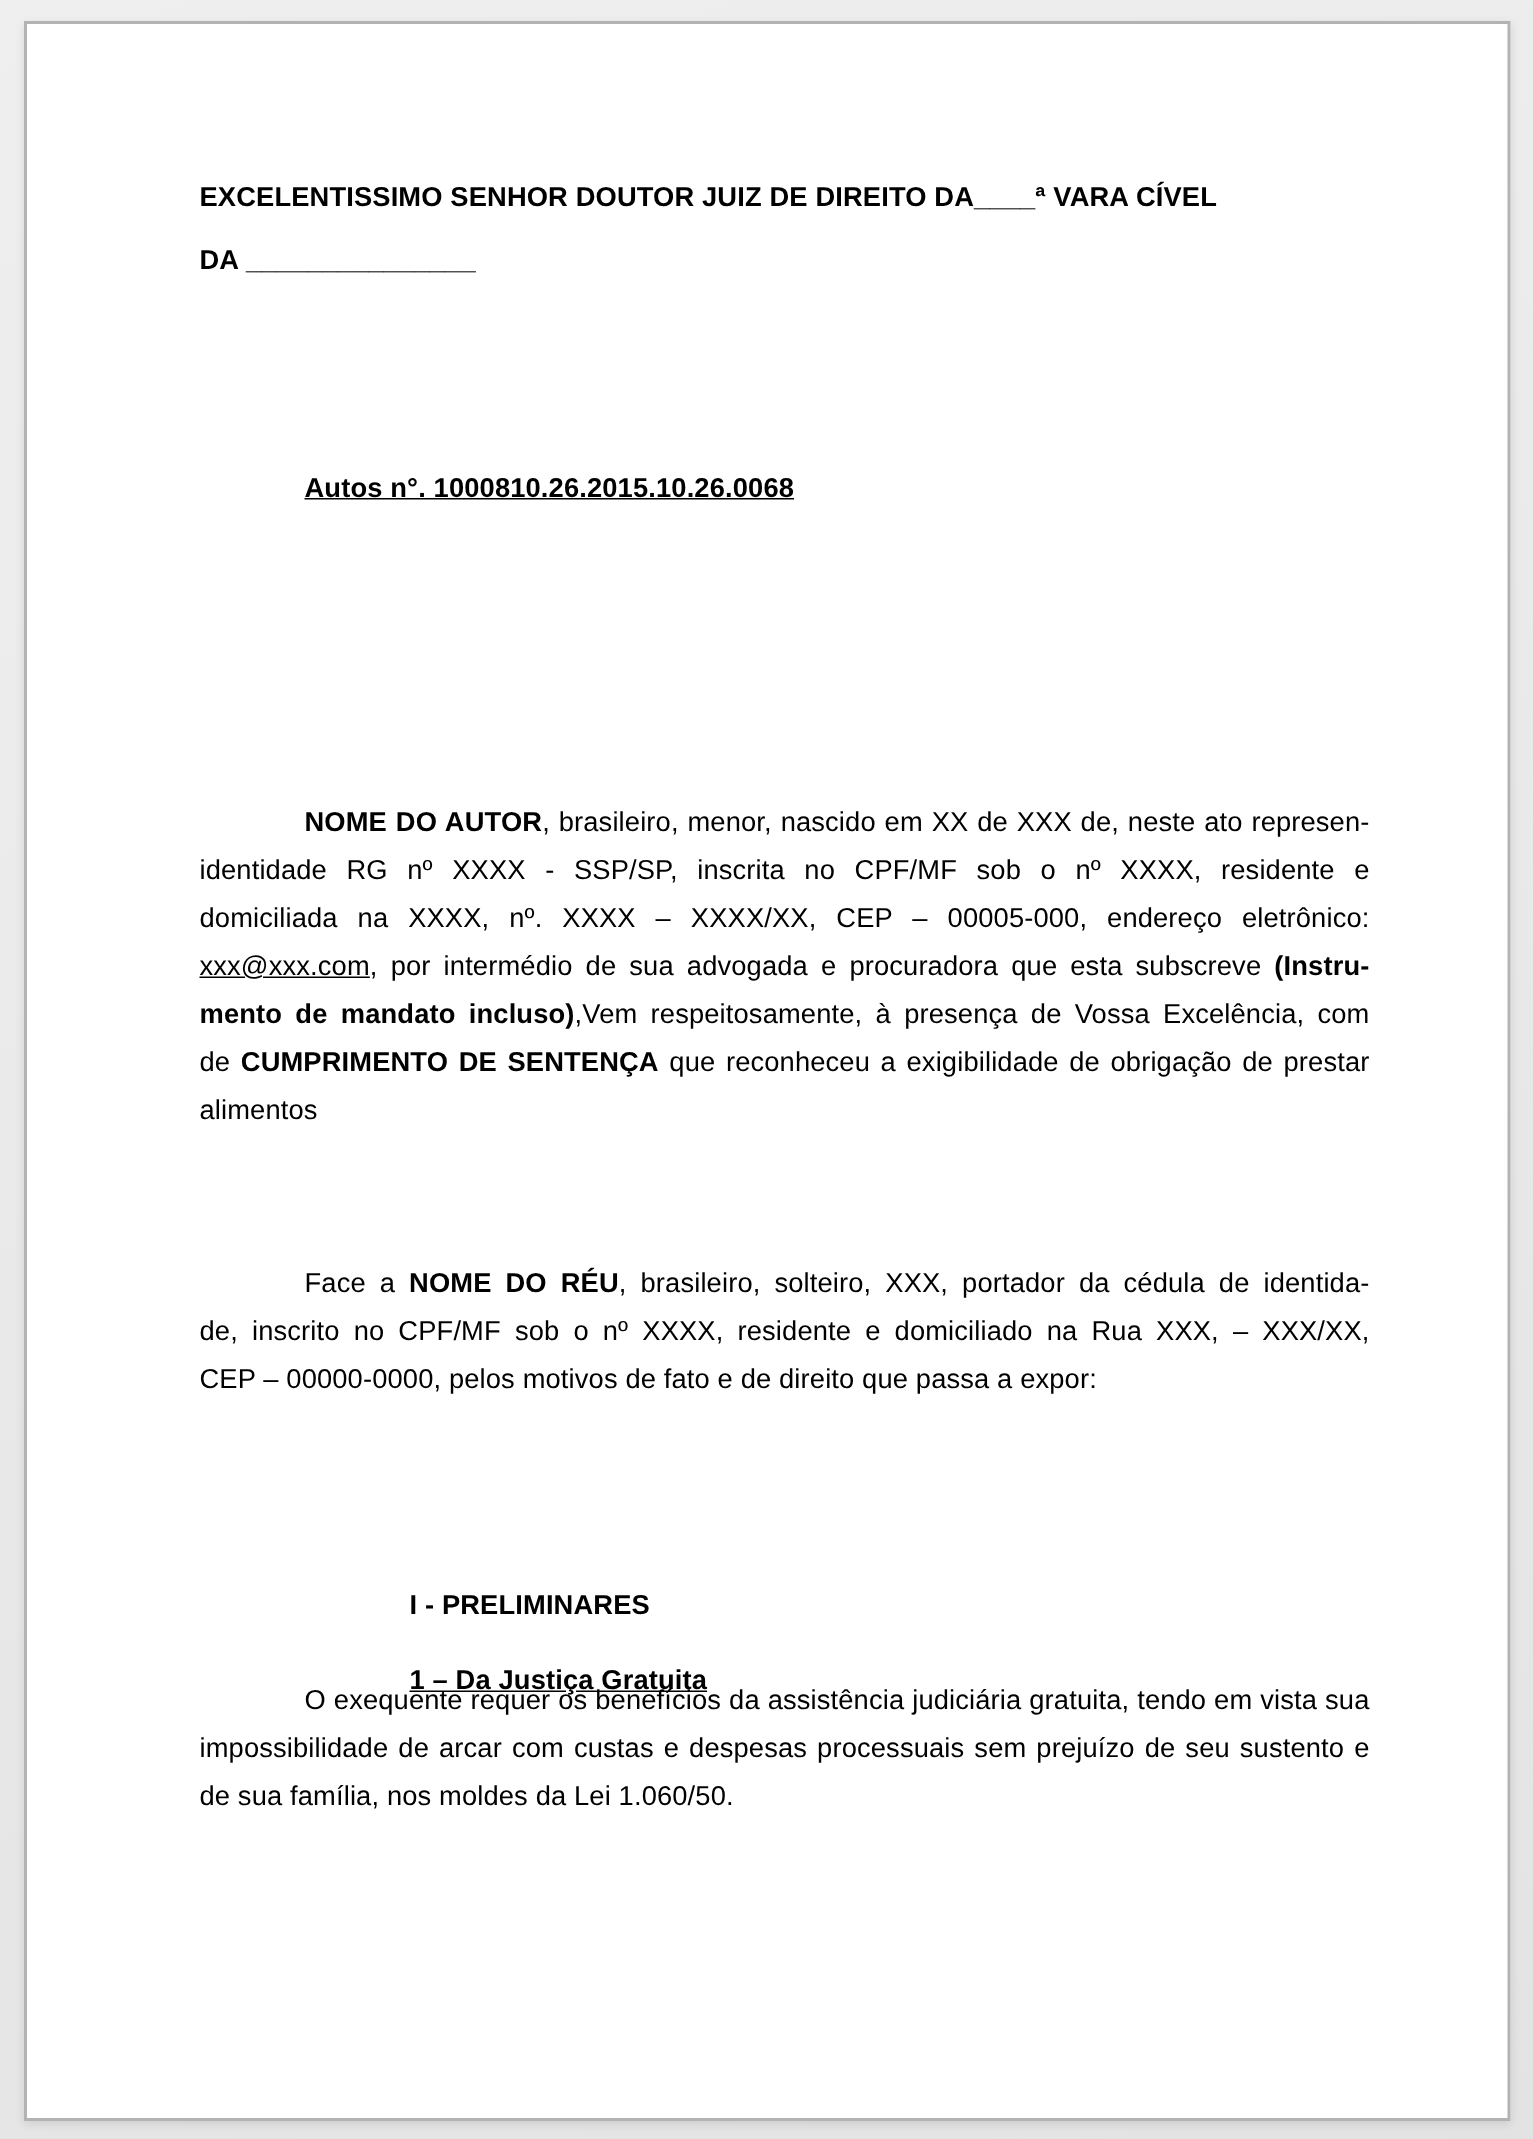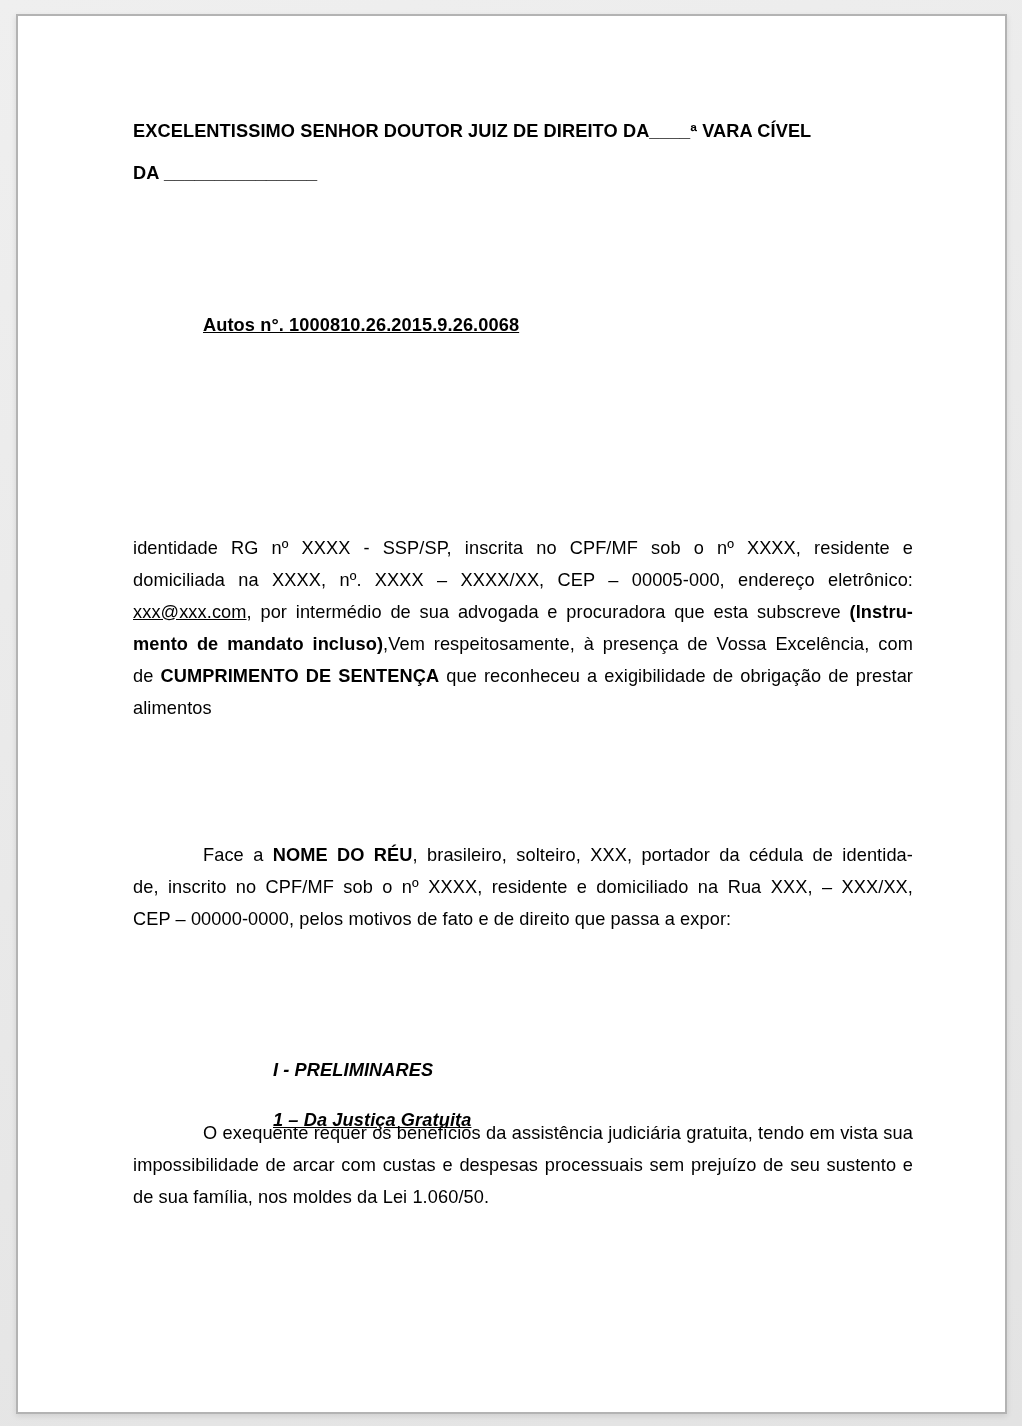--- a/index.html
+++ b/index.html
@@ -36,37 +36,38 @@
   .line.ind { text-indent: 70px; }
 
   .seg.b { font-weight: bold; }
   .seg.u { text-decoration: underline; }
 
   
   #court-heading            { top: 94px;  line-height: 42px; }
   #case-number              { top: 293px; padding-left: 70px; }
   #para-author              { top: 516px; }
   #para-defendant           { top: 823px; }
-  #heading-preliminares     { top: 1038px; padding-left: 140px; font-style: italic; }
-  #heading-justica-gratuita { top: 1088px; padding-left: 140px; font-style: italic; }
+  #heading-preliminares     { top: 1038px; padding-left: 140px; }
+  #heading-justica-gratuita { top: 1088px; padding-left: 140px; }
   #para-justica             { top: 1101px; }
 </style>
 </head>
 <body>
 
 <div class="viewport">
   <div class="paper">
       <div class="block" id="court-heading">
         <div class="line"><span class="seg b">EXCELENTISSIMO SENHOR DOUTOR JUIZ DE DIREITO DA____ª VARA CÍVEL</span></div>
         <div class="line"><span class="seg b">DA _______________</span></div>
       </div>
       <div class="block" id="case-number">
-        <div class="line"><span class="seg b u">Autos n°. 1000810.26.2015.9.26.0068</span></div>
+        <div class="line"><span class="seg b u">Autos n°. 1000810.26.2015.10.26.0068</span></div>
       </div>
       <div class="block" id="para-author">
+        <div class="line j ind"><span class="seg b">NOME DO AUTOR</span><span class="seg">, brasileiro, menor, nascido em XX de XXX de, neste ato represen-</span></div>
         <div class="line j"><span class="seg">identidade RG nº XXXX - SSP/SP, inscrita no CPF/MF sob o nº XXXX, residente e</span></div>
         <div class="line j"><span class="seg">domiciliada na XXXX, nº. XXXX – XXXX/XX, CEP – 00005-000, endereço eletrônico:</span></div>
         <div class="line j"><span class="seg u">xxx@xxx.com</span><span class="seg">, por intermédio de sua advogada e procuradora que esta subscreve </span><span class="seg b">(Instru-</span></div>
         <div class="line j"><span class="seg b">mento de mandato incluso)</span><span class="seg">,Vem respeitosamente, à presença de Vossa Excelência, com</span></div>
         <div class="line j"><span class="seg">de </span><span class="seg b">CUMPRIMENTO DE SENTENÇA</span><span class="seg"> que reconheceu a exigibilidade de obrigação de prestar</span></div>
         <div class="line"><span class="seg">alimentos</span></div>
       </div>
       <div class="block" id="para-defendant">
         <div class="line j ind"><span class="seg">Face a </span><span class="seg b">NOME DO RÉU</span><span class="seg">, brasileiro, solteiro, XXX, portador da cédula de identida-</span></div>
         <div class="line j"><span class="seg">de, inscrito no CPF/MF sob o nº XXXX, residente e domiciliado na Rua XXX, – XXX/XX,</span></div>

